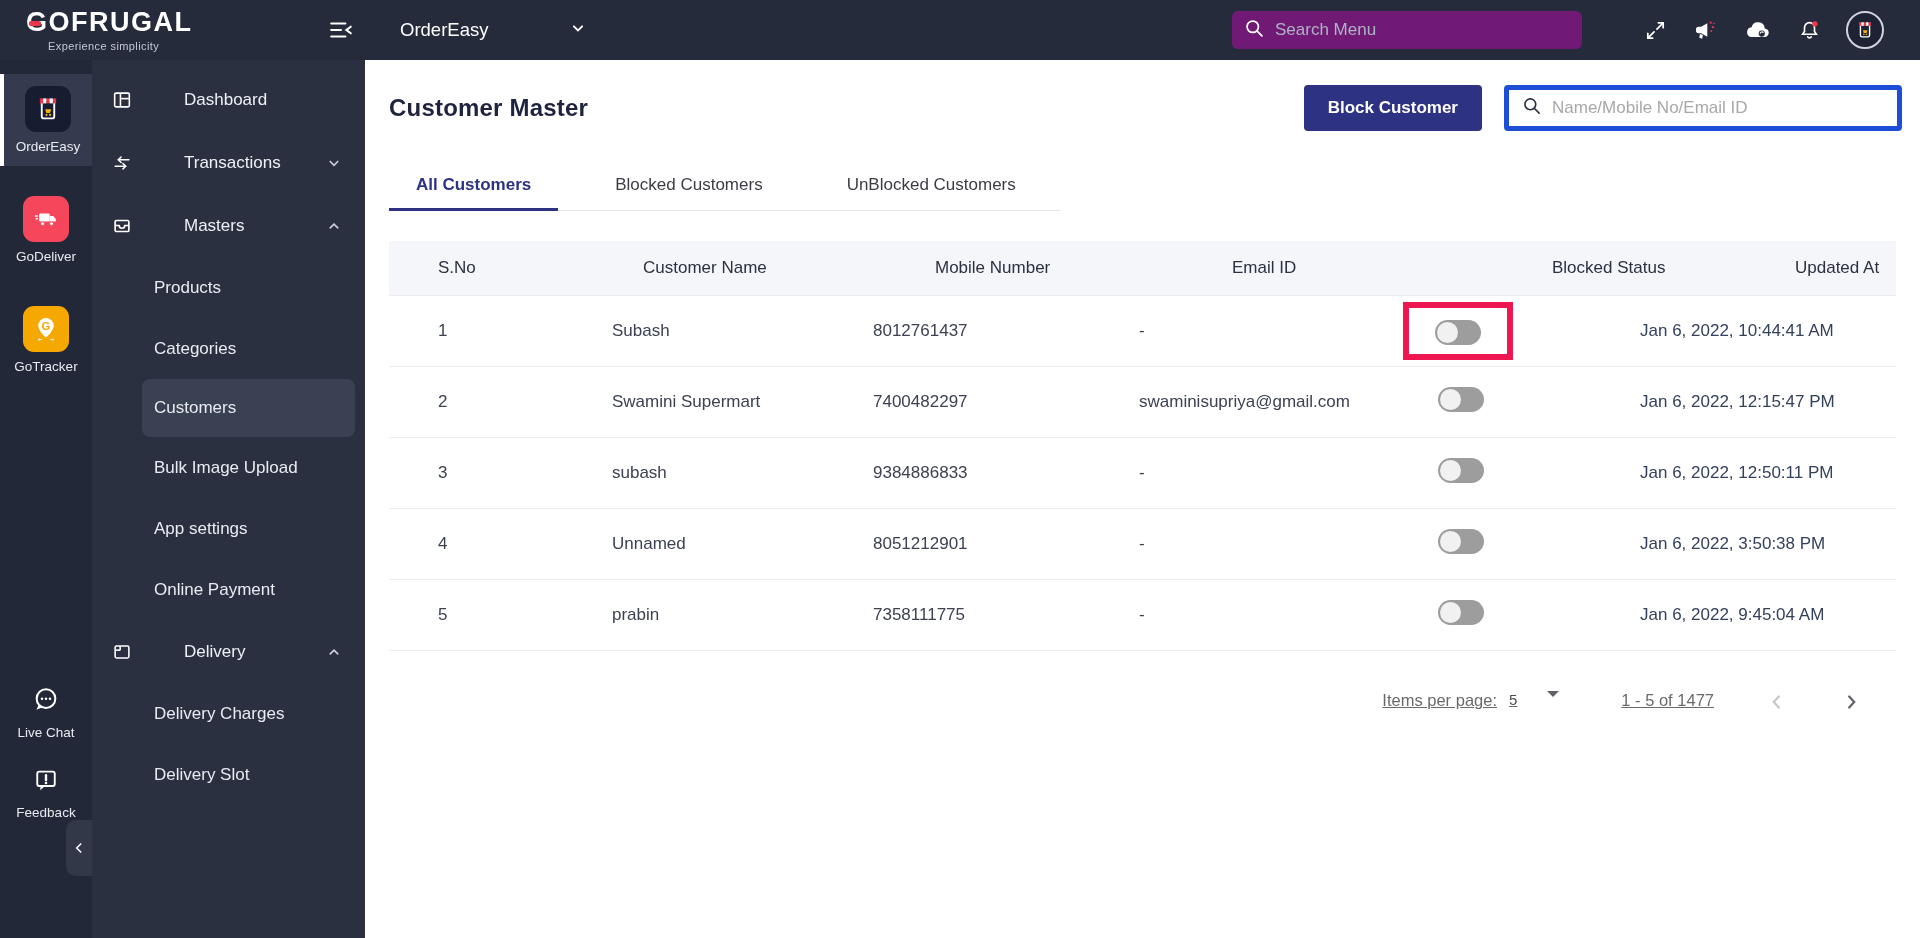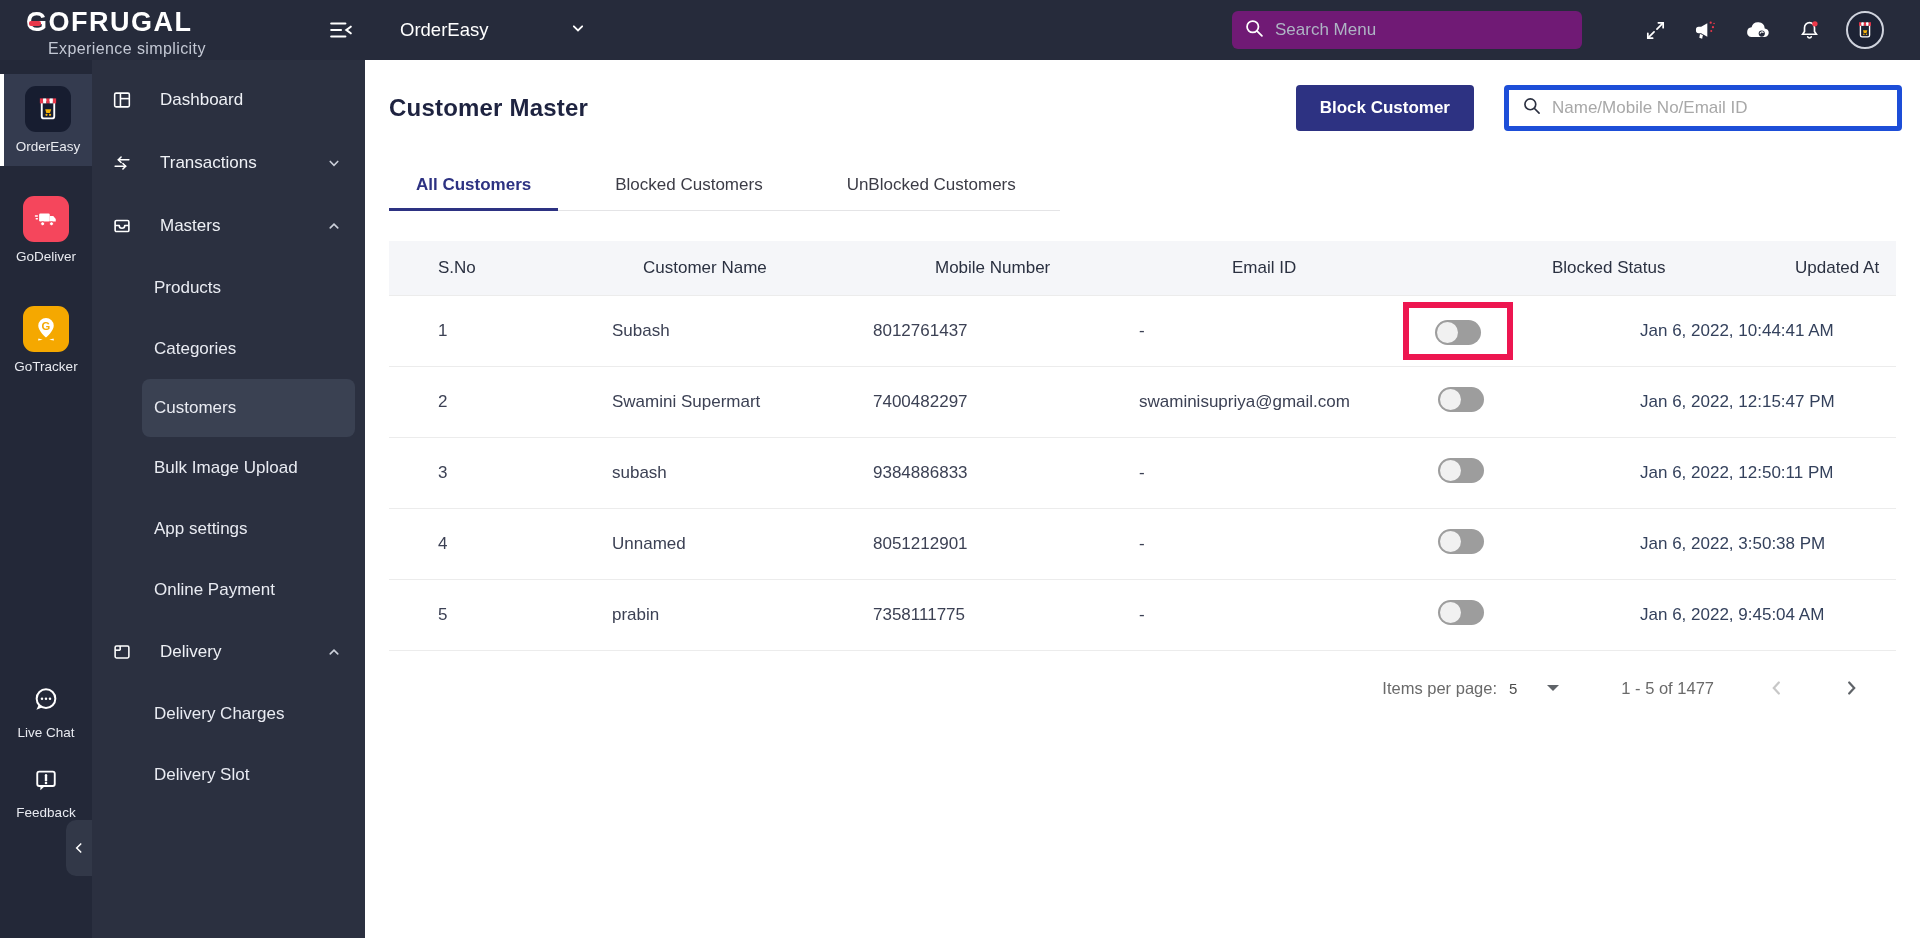--- a/index.html
+++ b/index.html
@@ -5,21 +5,21 @@
   * { margin:0; padding:0; box-sizing:border-box; }
   html,body { width:1920px; height:938px; overflow:hidden;
     font-family:"Liberation Sans", sans-serif; background:#fff; }
 
   
   .topbar { position:absolute; left:0; top:0; width:1920px; height:60px;
     background:#262b3b; color:#fff; z-index:10; }
   .logo { position:absolute; left:26px; top:8px; width:250px; text-align:left; }
   .brand { font-size:27px; font-weight:700; letter-spacing:1.5px; color:#fff; position:relative; line-height:1.1; }
   .g-bar { position:absolute; left:3px; top:13px; width:12px; height:4.5px; background:#e8374a; border-radius:2px; }
-  .tagline { font-size:16px; color:#c3c8d4; margin-top:2px; margin-left:22px; letter-spacing:.4px; }
+  .tagline { font-size:11px; color:#c3c8d4; margin-top:2px; margin-left:22px; letter-spacing:.4px; }
   .collapse-menu { position:absolute; left:328px; top:17px; width:26px; height:26px; cursor:pointer; }
   .product { position:absolute; left:400px; top:0; height:60px; width:188px;
     display:flex; align-items:center; justify-content:space-between; cursor:pointer; }
   .product-label { font-size:18.5px; color:#fff; }
   .menu-search { position:absolute; left:1232px; top:11px; width:350px; height:38px;
     background:#701a75; border-radius:6px; display:flex; align-items:center; padding-left:12px; }
   .menu-search svg { flex:0 0 auto; }
   .menu-search input { background:transparent; border:none; outline:none; color:#e6e9f2;
     font-size:17px; margin-left:10px; width:270px; font-family:"Liberation Sans",sans-serif; }
   .menu-search input::placeholder { color:#aeb4c4; }
@@ -42,32 +42,32 @@
   .rail-spacer { flex:1; }
   .rail-bottom { display:flex; flex-direction:column; align-items:center; gap:26px; margin-bottom:118px; }
   .rail-bottom .rail-item { padding:0; gap:5px; }
   .rail-collapse { position:absolute; right:0; bottom:62px; width:26px; height:56px;
     background:#323848; border-radius:10px 0 0 10px; display:flex; align-items:center; justify-content:center;
     color:#fff; font-size:20px; cursor:pointer; }
 
   
   .sidebar { position:absolute; left:92px; top:60px; width:273px; height:878px;
     background:#2b3040; padding-top:8px; color:#eef0f5; }
-  .m-item { height:63px; display:flex; align-items:center; padding:0 22px 0 18px; cursor:pointer; }
+  .m-item { height:63px; display:flex; align-items:center; padding:0 22px 0 18px; cursor:pointer;gap:24px; }
   .m-item .mi-icon { width:24px; height:24px; margin-right:26px; display:flex; align-items:center; justify-content:center; }
   .m-item .mi-label { flex:1; font-size:17px; color:#eef0f5; }
   .m-item .mi-chevron { width:18px; height:18px; }
   .s-item { height:61px; display:flex; align-items:center; padding-left:62px; font-size:17px;
     color:#e9ebf2; cursor:pointer; }
   .s-item.active { background:#3a4152; border-radius:8px; margin:0 10px 0 50px; padding-left:12px; height:58px; }
 
   
   .main { position:absolute; left:365px; top:60px; width:1555px; height:878px; background:#fff; padding-left:24px; }
   .page-title { margin-top:34px; font-size:24px; font-weight:700; color:#1e2340; letter-spacing:.2px; }
-  .header-actions { position:absolute; top:25px; right:18px; display:flex; gap:30px; align-items:center; }
+  .header-actions { position:absolute; top:25px; right:18px; display:flex; gap:22px; align-items:center; }
   .block-btn { height:46px; padding:0 24px; background:#2d3282; color:#fff; border:none; border-radius:4px;
     font-size:17px; font-weight:600; font-family:"Liberation Sans",sans-serif; cursor:pointer; }
   .cust-search { width:398px; height:46px; border:5px solid #1d4ed8; border-radius:4px; background:#fff;
     display:flex; align-items:center; padding-left:13px; }
   .cust-search input { border:none; outline:none; font-size:17px; color:#333; margin-left:10px; width:330px;
     font-family:"Liberation Sans",sans-serif; }
   .cust-search input::placeholder { color:#a8a8a8; }
 
   .tabs { margin-top:53px; display:inline-flex; border-bottom:1px solid #e4e4e6; width:671px; }
   .tab { padding:0 27px 15px; font-size:17px; color:#3c3c46; cursor:pointer; position:relative; margin-right:30px; white-space:nowrap; }
@@ -81,22 +81,22 @@
   .t-body-row { height:71px; border-bottom:1px solid #ececec; font-size:17px; color:#3c4154; background:#fff; }
   .cell-updated { color:#34415c; }
   .toggle { width:46px; height:25px; border-radius:13px; background:#9d9d9d; position:relative;
     display:inline-block; cursor:pointer; margin-left:10px; }
   .toggle::after { content:""; position:absolute; left:2px; top:2px; width:21px; height:21px;
     border-radius:50%; background:#f1f1f1; }
   .toggle-highlight { display:inline-block; border:6px solid #ed1650; background:#fff;
     padding:12px 26px 9px; margin-left:-25px; line-height:0; }
   .toggle-highlight .toggle { margin-left:0; }
 
-  .pagination { width:1507px; display:flex; justify-content:flex-end; align-items:center;
-    margin-top:26px; padding-right:34px; color:#6a6a6a; font-size:16.5px; }
+  .pagination { width:1507px; display:flex; justify-content:flex-end; 
+    margin-top:40px; padding-right:34px; color:#6a6a6a; font-size:16.5px;text-decoration:underline; }
   .ipp-value { margin-left:12px; font-size:15px; color:#4c4c4c; }
   .ipp-caret { margin-left:30px; width:0; height:0; border-left:6px solid transparent;
     border-right:6px solid transparent; border-top:6px solid #5f6368; cursor:pointer; }
   .page-range { margin-left:62px; }
   .pg-btn { margin-left:52px; cursor:pointer; display:flex; align-items:center; }
 </style>
 </head>
 <body>
 
 <div class="topbar">

